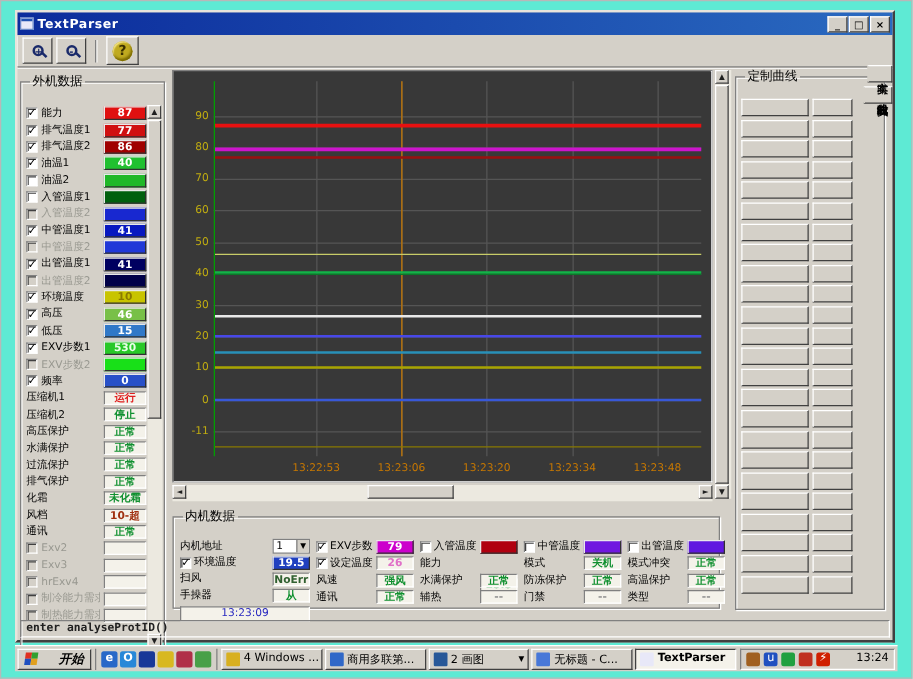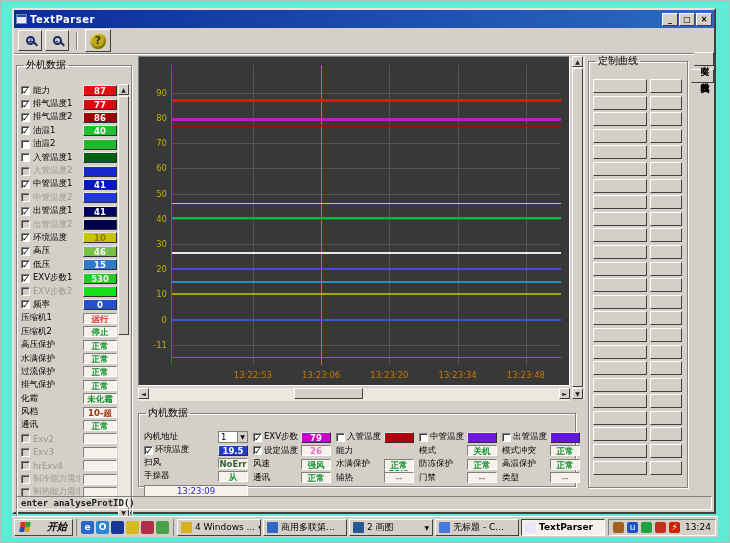--- a/index.html
+++ b/index.html
@@ -84,21 +84,21 @@
   .ival { width:30px; flex:0 0 30px; height:11px; font-size:8.5px; font-weight:bold; text-align:center; line-height:11px;
           background:#f4f2ea; border:1px solid; border-color:#808080 #fff #fff #808080; overflow:hidden; }
   .ival.flat { border-color:#e8e8e8 #303030 #303030 #e8e8e8; }
   .idrop { width:30px; flex:0 0 30px; height:12px; background:#fff; border:1px solid #808080; display:flex; }
   .idrop .num { flex:1; font-size:8.5px; line-height:10px; padding-left:2px; }
   .idrop .arr { width:10px; background:#d4d0c8; border-left:1px solid #808080; font-size:6px; line-height:10px; text-align:center; }
   .ifooter { margin-top:2px; height:12px; width:104px; background:#f4f2ea; border:1px solid;
              border-color:#808080 #fff #fff #808080; color:#2828c0; font-size:8.5px; text-align:center; line-height:11px; }
 
   
-  #curves { position:absolute; left:574px; top:0px; width:100px; height:434px; padding:2px 3px; }
+  #curves { position:absolute; left:574px; top:0px; width:120px; height:434px; padding:2px 3px; }
   #crows { position:absolute; left:4px; top:11px; display:flex; flex-direction:column; gap:2.6px; }
   .crow { display:flex; gap:3px; }
   .cslot { width:54px; height:14px; background:#d4d0c8; border:1px solid; border-color:#fff #404040 #404040 #fff; }
   .cval  { width:32px; height:14px; background:#d4d0c8; border:1px solid; border-color:#fff #404040 #404040 #fff; }
 
   
   #vtabs { position:absolute; left:676px; top:-2px; width:24px; }
   .vtab { writing-mode:vertical-rl; font-size:9px; color:#000; background:#d4d0c8;
           border:1px solid; border-color:#fff #404040 #404040 #d4d0c8;
           padding:6px 2px; margin-bottom:3px; width:20px; margin-left:4px; }
@@ -124,21 +124,21 @@
            text-align:center; line-height:13px; }
   #taskbtns { display:flex; gap:2px; flex:1; }
   .tbtn { height:17px; flex:1; max-width:104px; background:#d4d0c8; border:1px solid; border-color:#fff #404040 #404040 #fff;
           display:flex; align-items:center; gap:3px; padding:0 3px; font-size:9px; overflow:hidden; white-space:nowrap; }
   .tbtn.active { background:#f4f2ea; border-color:#404040 #fff #fff #404040; font-weight:bold; }
   .ticon { width:11px; height:11px; flex:0 0 11px; border-radius:1px; }
   .tarr { font-size:6px; margin-left:auto; }
   .tray { display:flex; align-items:center; gap:3px; height:17px; padding:0 4px;
           border:1px solid; border-color:#808080 #fff #fff #808080; }
   .trayicon { width:11px; height:11px; border-radius:2px; font-size:9px; line-height:11px; text-align:center; color:#fff; }
-  .clock { font-size:9px; color:#000; margin-left:2px; }
+  .clock { font-size:9px; color:#000; margin-left:18px; }
 </style>
 </head>
 <body>
 
 <div id="page">
   <div id="app">
 
     <div class="titlebar">
       <span class="appicon"></span>
       <span class="title">TextParser</span>

